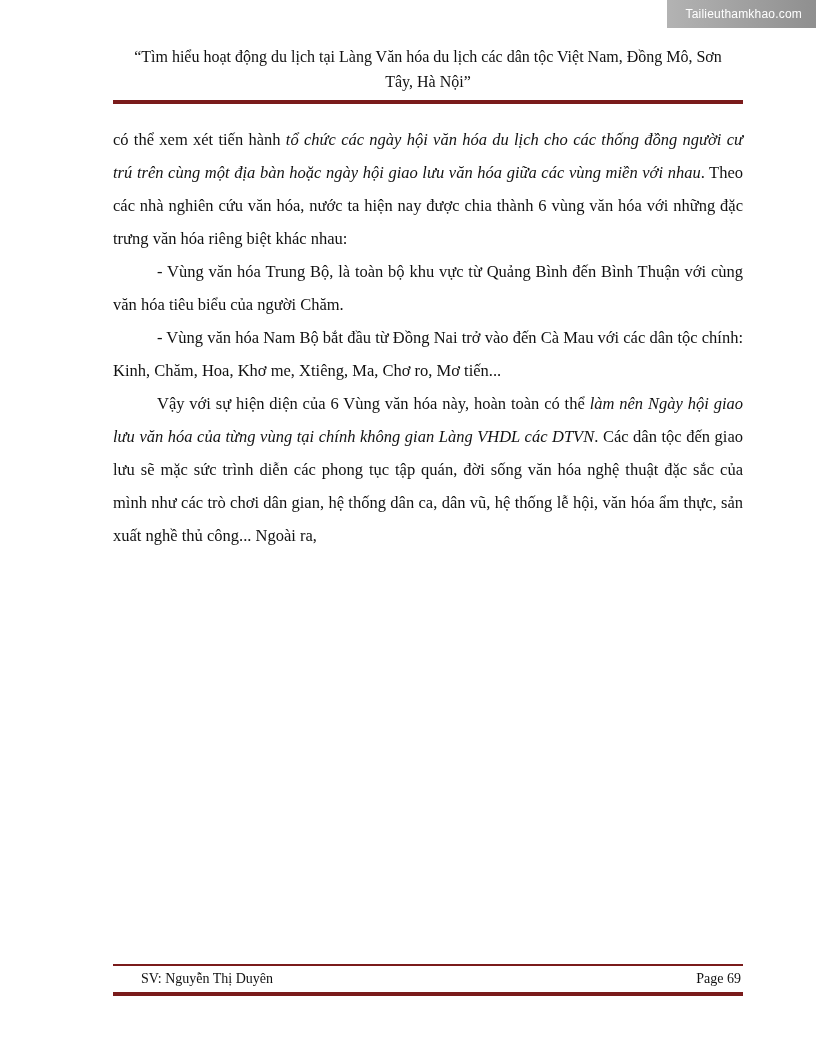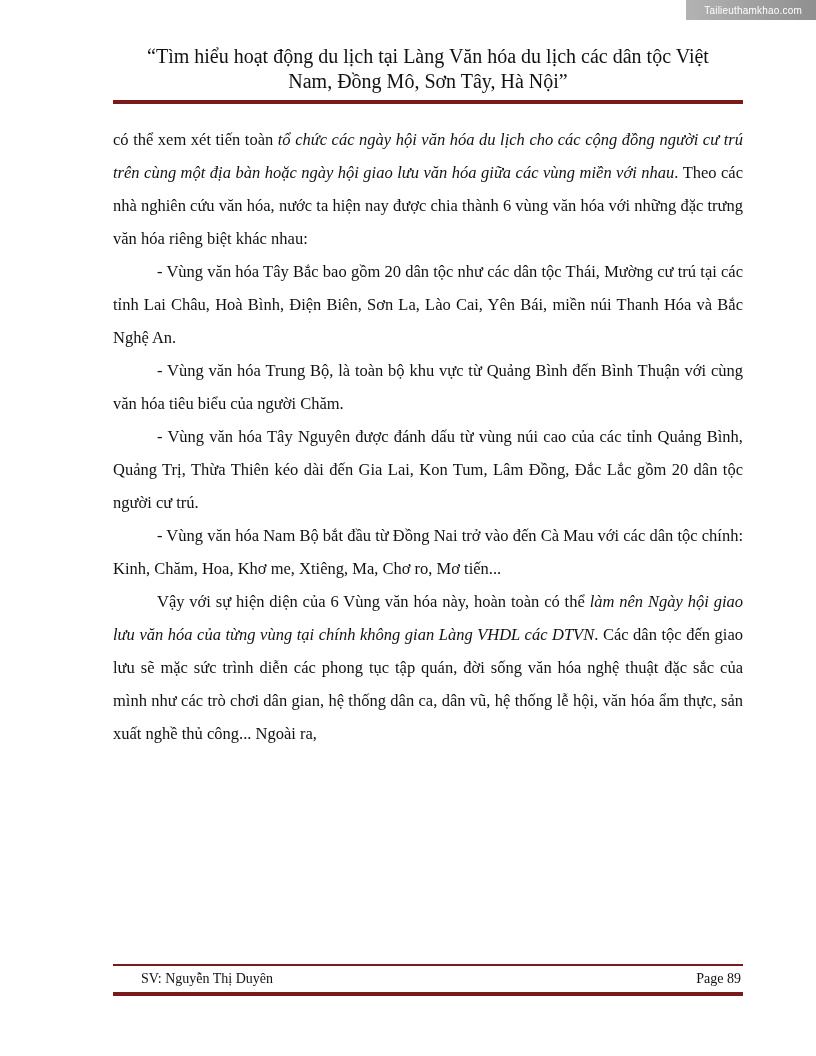--- a/index.html
+++ b/index.html
@@ -12,39 +12,39 @@
     margin: 0 auto;
     background: #ffffff;
     font-family: "Liberation Serif", serif;
     color: var(--ink);
     overflow: hidden;
   }
   .watermark {
     position: absolute;
     top: 0;
     right: 0;
-    height: 20px;
+    height: 28px;
     padding: 0 14px 0 18px;
     display: flex;
     align-items: center;
     background: linear-gradient(to right, #b3b3b3, #8f8f8f);
     color: #ffffff;
     font-family: "Liberation Sans", sans-serif;
-    font-size: 10px;
+    font-size: 12px;
     letter-spacing: 0.2px;
   }
   .content {
     position: absolute;
     left: 113px;
     width: 630px;
     top: 44px;
   }
   .doc-header { text-align: center; }
   .doc-title {
-    font-size: 20px;
+    font-size: 16px;
     line-height: 25px;
     padding: 0 12px;
   }
   .header-rule {
     margin-top: 6px;
     height: 2px;
     border-top: 3px solid var(--accent);
     border-bottom: 1px solid var(--accent);
   }
   .body-text {
@@ -82,31 +82,29 @@
     <span>Tailieuthamkhao.com</span>
   </div>
 
   <div class="content">
     <div class="doc-header">
       <div class="doc-title">“Tìm hiểu hoạt động du lịch tại Làng Văn hóa du lịch các dân tộc Việt Nam, Đồng Mô, Sơn Tây, Hà Nội”</div>
       <div class="header-rule"></div>
     </div>
 
     <div class="body-text" id="body-container">
-        <p class="para"><span>có thể xem xét tiến toàn </span><span class="italic">tổ chức các ngày hội văn hóa du lịch cho các cộng đồng người cư trú trên cùng một địa bàn hoặc ngày hội giao lưu văn hóa giữa các vùng miền với nhau</span><span>. Theo các nhà nghiên cứu văn hóa, nước ta hiện nay được chia thành 6 vùng văn hóa với những đặc trưng văn hóa riêng biệt khác nhau:</span></p>
-        <p class="para indent"><span>- Vùng văn hóa Tây Bắc bao gồm 20 dân tộc như các dân tộc Thái, Mường cư trú tại các tỉnh Lai Châu, Hoà Bình, Điện Biên, Sơn La, Lào Cai, Yên Bái, miền núi Thanh Hóa và Bắc Nghệ An.</span></p>
+        <p class="para"><span>có thể xem xét tiến hành </span><span class="italic">tổ chức các ngày hội văn hóa du lịch cho các thống đồng người cư trú trên cùng một địa bàn hoặc ngày hội giao lưu văn hóa giữa các vùng miền với nhau</span><span>. Theo các nhà nghiên cứu văn hóa, nước ta hiện nay được chia thành 6 vùng văn hóa với những đặc trưng văn hóa riêng biệt khác nhau:</span></p>
         <p class="para indent"><span>- Vùng văn hóa Trung Bộ, là toàn bộ khu vực từ Quảng Bình đến Bình Thuận với cùng văn hóa tiêu biểu của người Chăm.</span></p>
-        <p class="para indent"><span>- Vùng văn hóa Tây Nguyên được đánh dấu từ vùng núi cao của các tỉnh Quảng Bình, Quảng Trị, Thừa Thiên kéo dài đến Gia Lai, Kon Tum, Lâm Đồng, Đắc Lắc gồm 20 dân tộc người cư trú.</span></p>
         <p class="para indent"><span>- Vùng văn hóa Nam Bộ bắt đầu từ Đồng Nai trở vào đến Cà Mau với các dân tộc chính: Kinh, Chăm, Hoa, Khơ me, Xtiêng, Ma, Chơ ro, Mơ tiến...</span></p>
         <p class="para indent"><span>Vậy với sự hiện diện của 6 Vùng văn hóa này, hoàn toàn có thể </span><span class="italic">làm nên Ngày hội giao lưu văn hóa của từng vùng tại chính không gian Làng VHDL các DTVN</span><span>. Các dân tộc đến giao lưu sẽ mặc sức trình diễn các phong tục tập quán, đời sống văn hóa nghệ thuật đặc sắc của mình như các trò chơi dân gian, hệ thống dân ca, dân vũ, hệ thống lễ hội, văn hóa ẩm thực, sản xuất nghề thủ công... Ngoài ra,</span></p>
       </div>
   </div>
 
   <div class="doc-footer">
     <div class="footer-rule-top"></div>
     <div class="footer-row">
       <span>SV: Nguyễn Thị Duyên</span>
-      <span>Page 89</span>
+      <span>Page 69</span>
     </div>
     <div class="footer-rule-bottom"></div>
   </div>
 
 </div>
 
 </body></html>

